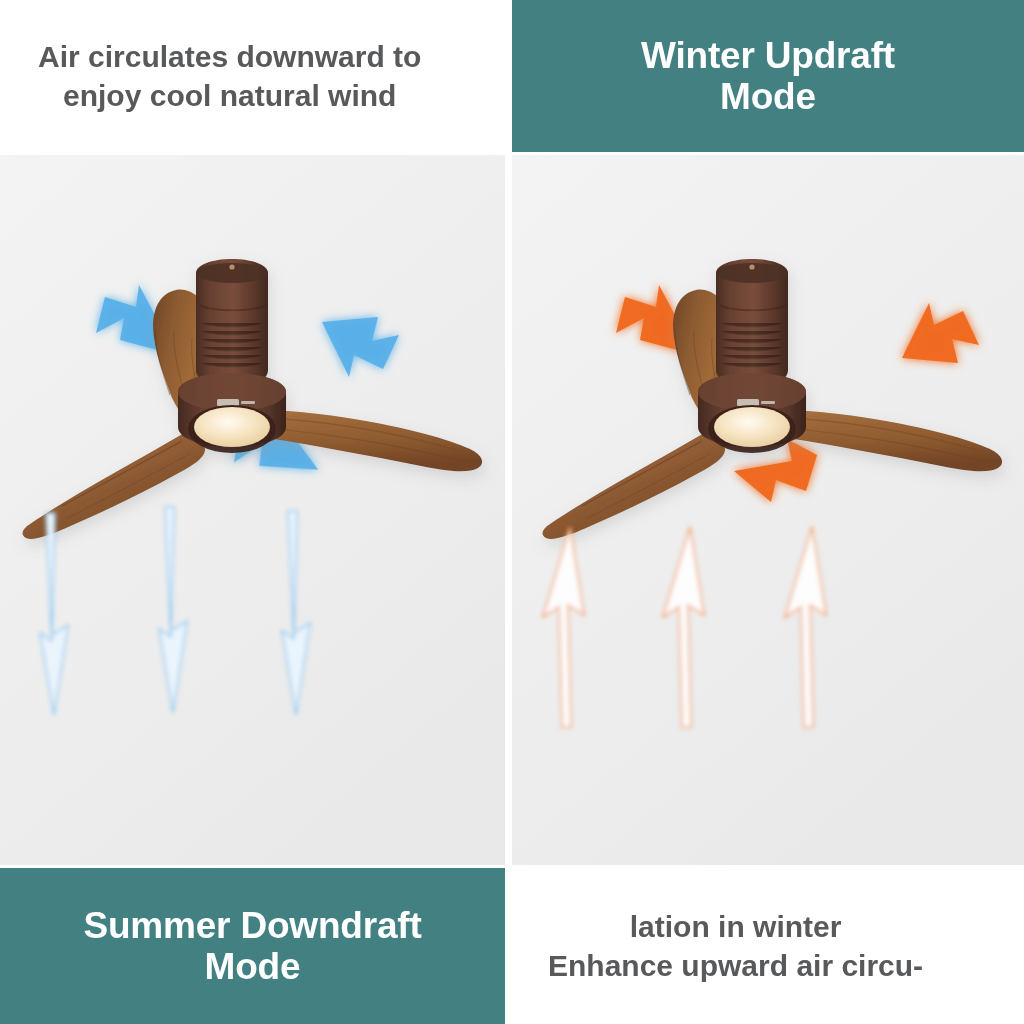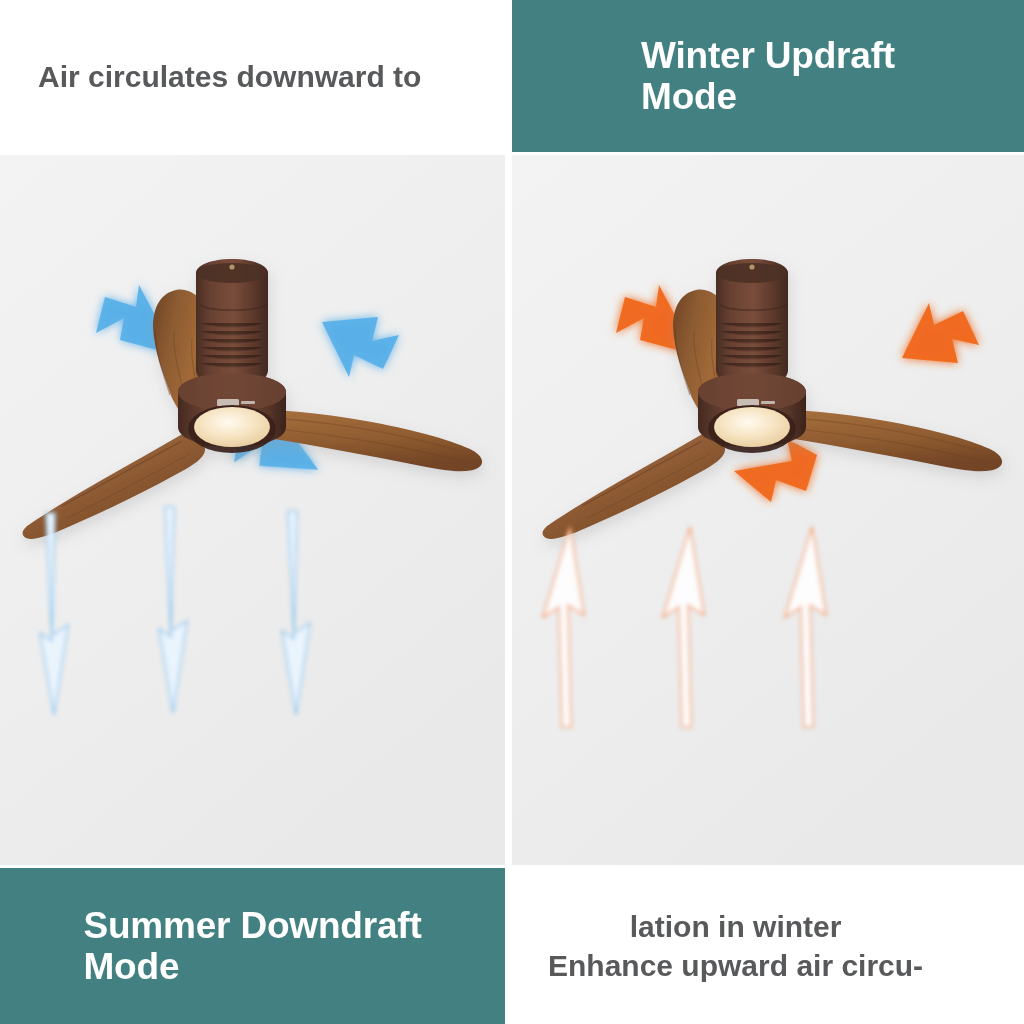--- a/index.html
+++ b/index.html
@@ -14,21 +14,21 @@
   .quad{position:absolute;box-sizing:border-box;}
   .q-tl{left:0;   top:0;    width:505px; height:152px;}
   .q-tr{left:512px;top:0;    width:512px; height:152px;}
   .q-bl{left:0;   top:868px;width:505px; height:156px;}
   .q-br{left:512px;top:868px;width:512px; height:156px;}
 
   .teal{background:#428082;}
 
   .headline-white{
     color:#ffffff;font-weight:bold;font-size:37px;line-height:1.12;
-    letter-spacing:-0.2px;
+    text-align:center;letter-spacing:-0.2px;
     display:flex;align-items:center;justify-content:center;height:100%;
     padding:0 14px;box-sizing:border-box;
   }
   .headline-gray{
     color:#58595b;font-weight:700;font-size:30px;line-height:1.30;
     text-align:center;
     display:flex;align-items:center;justify-content:flex-start;height:100%;
     padding:0 0 0 38px;box-sizing:border-box;
   }
   .headline-gray.pad-r{padding-left:36px;}
@@ -45,20 +45,21 @@
 </style>
 </head>
 <body>
 
 <div class="page">
 
   <div class="quad q-tl">
     <div class="headline-gray">
       <span>
         <span class="ln">Air circulates downward to</span>
+        <span class="ln">enjoy cool natural wind</span>
       </span>
     </div>
   </div>
 
   <div class="quad q-tr teal">
     <div class="headline-white">
       <span>
         <span class="ln">Winter Updraft</span>
         <span class="ln">Mode</span>
       </span>

